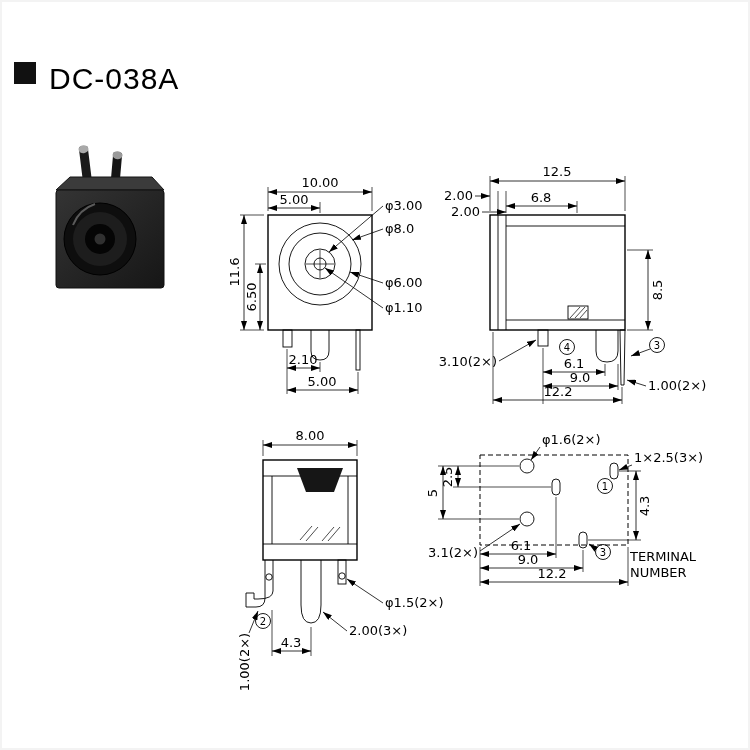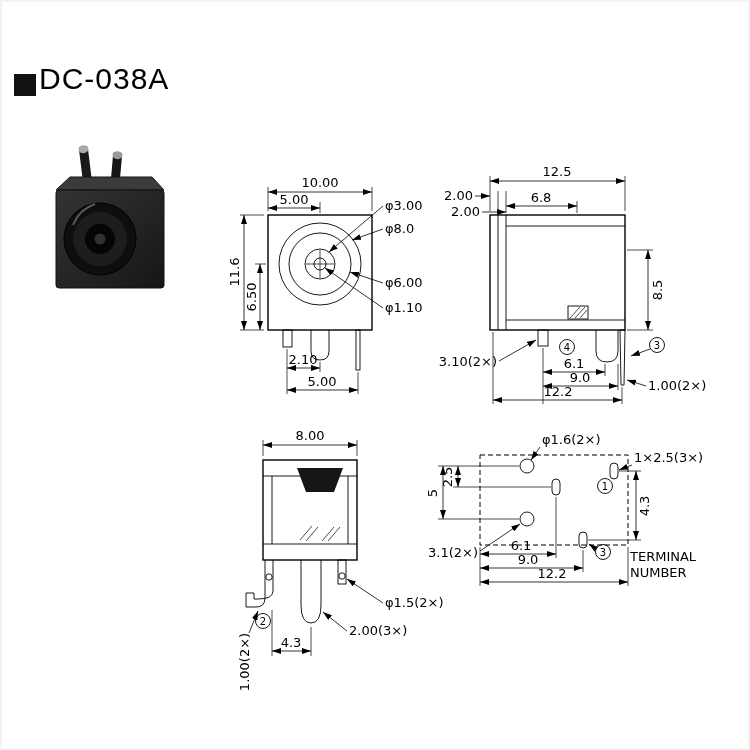--- a/index.html
+++ b/index.html
@@ -1,18 +1,18 @@
 <!DOCTYPE html>
 <html><head>
 <meta charset="utf-8">
 <style>
   html,body{margin:0;padding:0;background:#fff;}
   .page{position:relative;width:750px;height:750px;background:#fff;overflow:hidden;
         font-family:"DejaVu Sans",sans-serif;box-shadow:inset 0 0 0 2px #f3f3f3;}
-  .header{position:absolute;left:14px;top:62px;display:flex;align-items:flex-end;gap:3px;}
+  .header{position:absolute;left:14px;top:62px;display:flex;align-items:flex-start;gap:13px;}
   .bullet{width:22px;height:22px;background:#111;display:inline-block;}
   .title{font:400 30px "Liberation Sans",sans-serif;letter-spacing:1px;color:#000;margin:0;}
   svg{position:absolute;left:0;top:0;}
   svg text{font-family:"DejaVu Sans",sans-serif;font-size:13px;fill:#000;}
   svg text.sm{font-size:10px;}
   .ol{fill:none;stroke:#000;stroke-width:1.4;}
   .tl{fill:none;stroke:#000;stroke-width:0.9;}
   .ext{stroke:#000;stroke-width:0.7;}
   .dim{stroke:#000;stroke-width:0.8;fill:none;}
   .ldr{stroke:#000;stroke-width:0.8;fill:none;}

